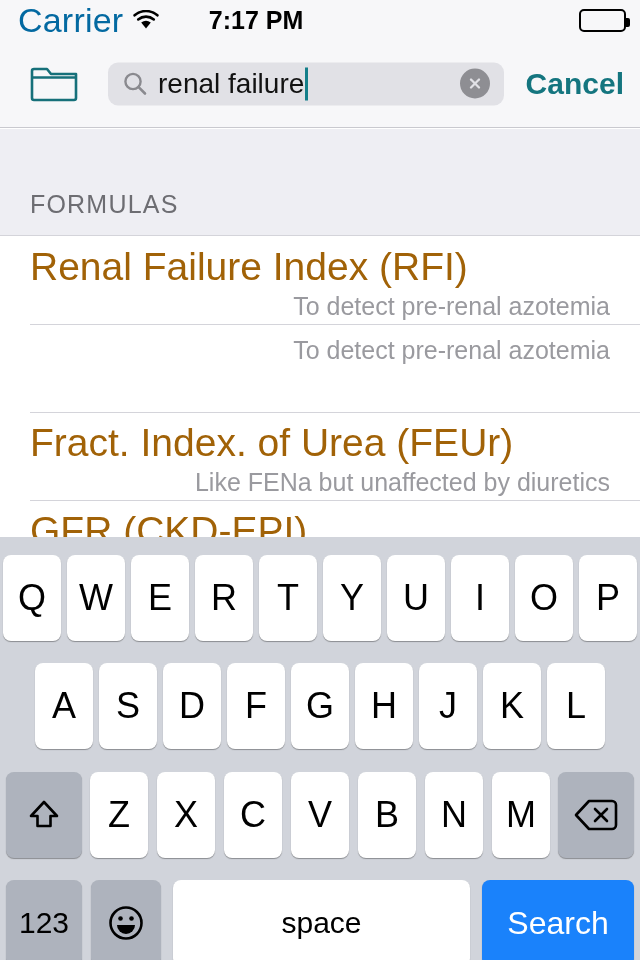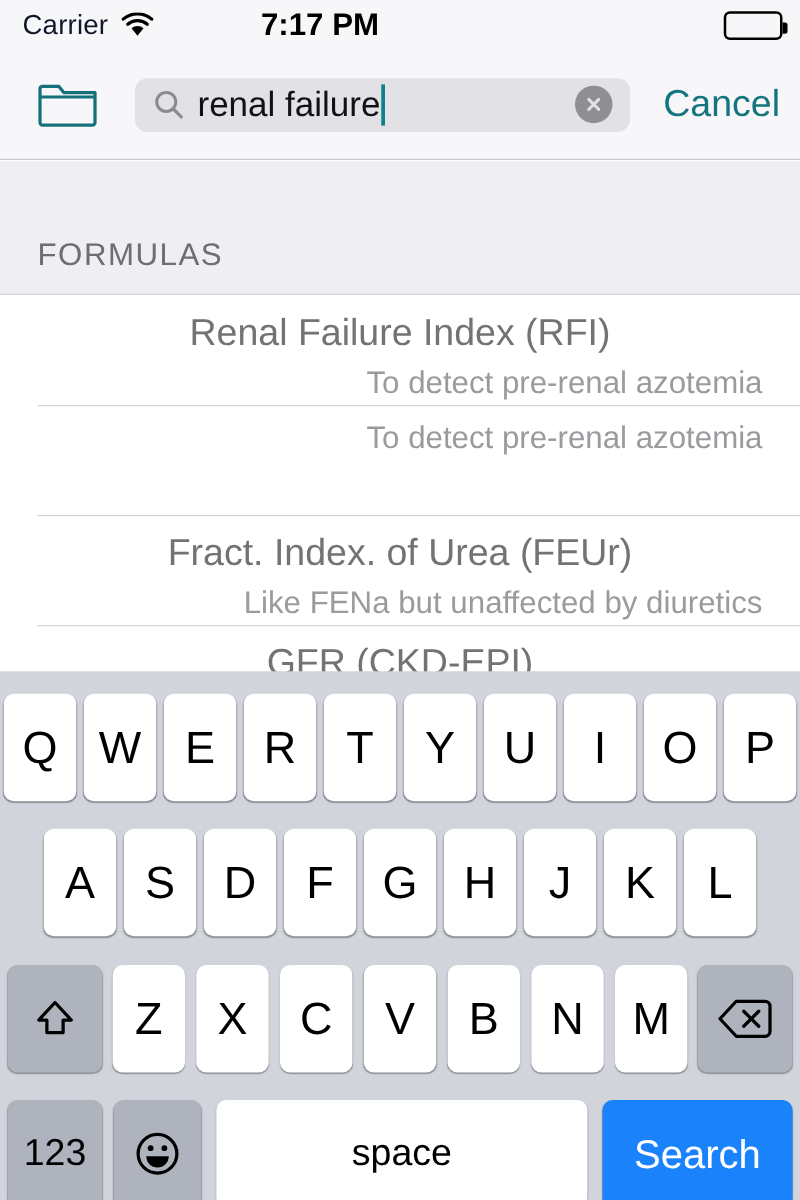--- a/index.html
+++ b/index.html
@@ -11,21 +11,21 @@
   }
   .screen { position: relative; width: 640px; height: 960px; background: #fff; }
 
   
   .statusbar {
     position: absolute; top: 0; left: 0; width: 640px; height: 40px;
     background: #f7f7f9;
     display: flex; align-items: center;
   }
   .sb-left { position: absolute; left: 18px; display: flex; align-items: center; gap: 9px; }
-  .sb-carrier { font-size: 22px; color: #0f172a; letter-spacing: .2px; }
+  .sb-carrier { font-size: 34px; color: #0369a1; letter-spacing: .2px; }
   .sb-center { position: absolute; left: 0; width: 512px; text-align: center;
                font-size: 25px; font-weight: bold; color: #000; }
   .sb-right { position: absolute; right: 14px; display: flex; align-items: center; }
   .batt { position: relative; width: 47px; height: 23px; border: 2px solid #000;
           border-radius: 5px; padding: 2px; }
   .batt-fill { height: 100%; background: #000; border-radius: 2px; }
   .batt-cap { position: absolute; right: -6px; top: 7px; width: 4px; height: 9px;
               background: #000; border-radius: 0 2px 2px 0; }
 
   
@@ -49,42 +49,42 @@
   .sf-text { font-size: 28px; color: #121212; white-space: nowrap; }
   .caret { display: inline-block; width: 3px; height: 33px; background: #147f8a;
            vertical-align: -7px; margin-left: 1px; }
   .sf-clear {
     position: absolute; right: 14px; top: 50%; transform: translateY(-50%);
     width: 30px; height: 30px; border-radius: 50%; background: #8e8e93;
     display: flex; align-items: center; justify-content: center;
   }
   .cancel-btn {
     position: absolute; right: 16px; top: 50%; transform: translateY(-50%);
-    font-size: 30px; color: #14757f; white-space: nowrap;
+    font-size: 30px; color: #14757f; white-space: nowrap; font-weight: bold;
   }
 
   
   .results {
     position: absolute; top: 129px; left: 0; width: 640px; height: 412px;
     background: #eeeef3; overflow: hidden;
   }
   .section-header {
     height: 107px; background: #eeeef3; position: relative;
     border-bottom: 1px solid #d4d4da;
   }
   .section-header span {
     position: absolute; left: 30px; bottom: 16px;
     font-size: 25px; color: #6d6d72; letter-spacing: 1.2px;
   }
   .row { background: #fff; height: 88px; position: relative; padding: 9px 30px 0 30px; }
   .row + .row::before {
     content: ""; position: absolute; left: 30px; right: 0; top: 0; height: 1px;
     background: #d4d4da;
   }
-  .row-title { font-size: 30px; color: #737373; line-height: 44px; white-space: nowrap; text-align: center; }
+  .row-title { font-size: 39px; color: #a16207; line-height: 44px; white-space: nowrap; }
   .row-sub { font-size: 25px; color: #9a9a9f; line-height: 34px; white-space: nowrap; text-align: right; }
 
   
   .keyboard {
     position: absolute; left: 0; top: 537px; width: 640px; height: 423px;
     background: #d1d4db;
   }
   .kb-row { position: absolute; left: 0; width: 640px; display: flex; }
   .kb-row.r1 { top: 18px;  padding: 0 3px; justify-content: space-between; }
   .kb-row.r2 { top: 126px; padding: 0 35px; justify-content: space-between; }

